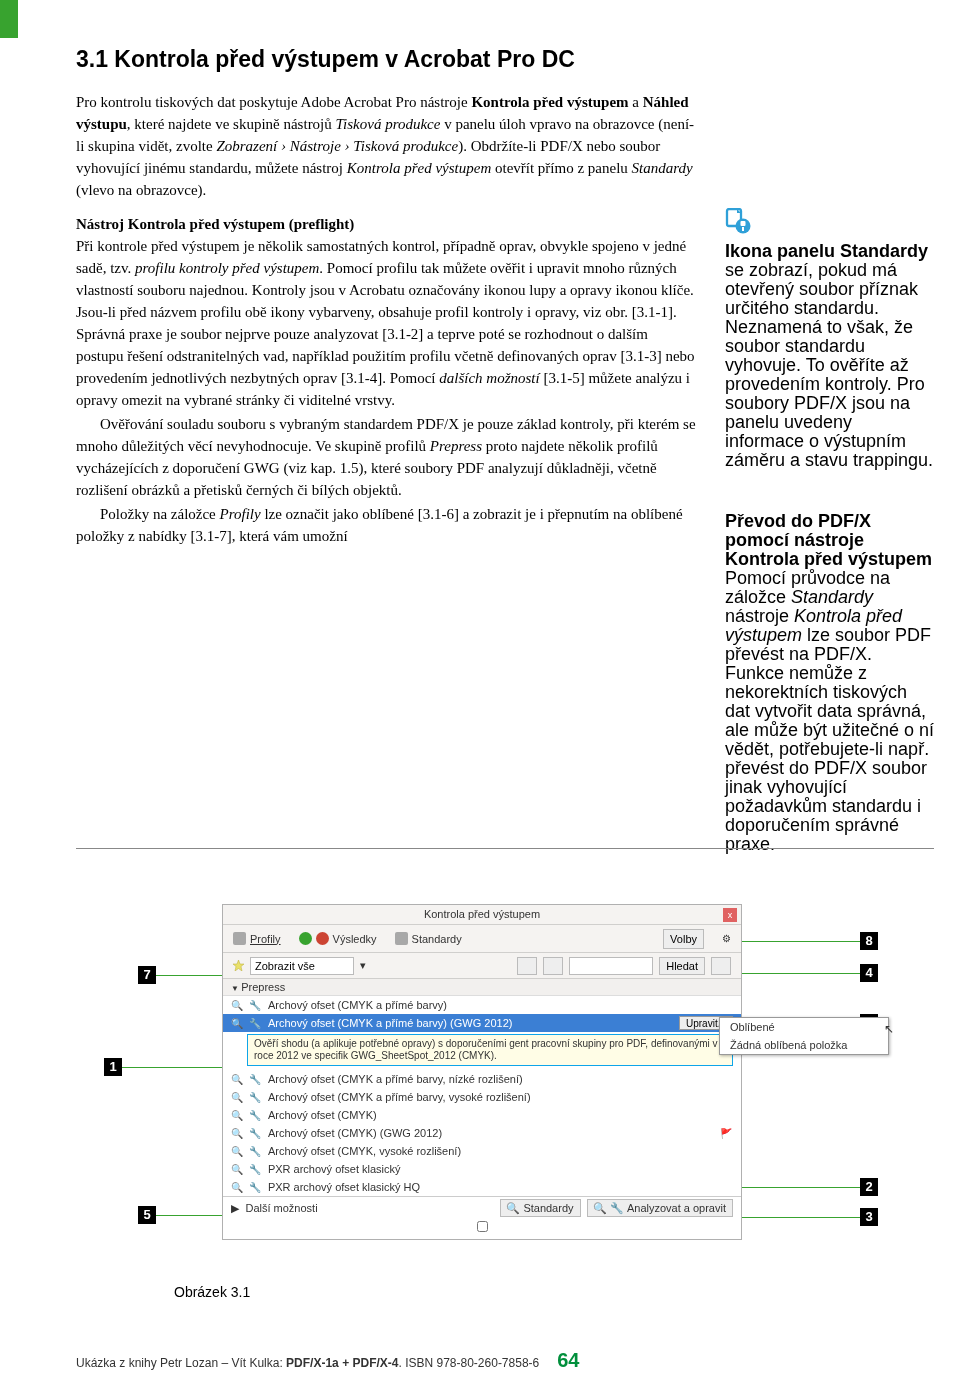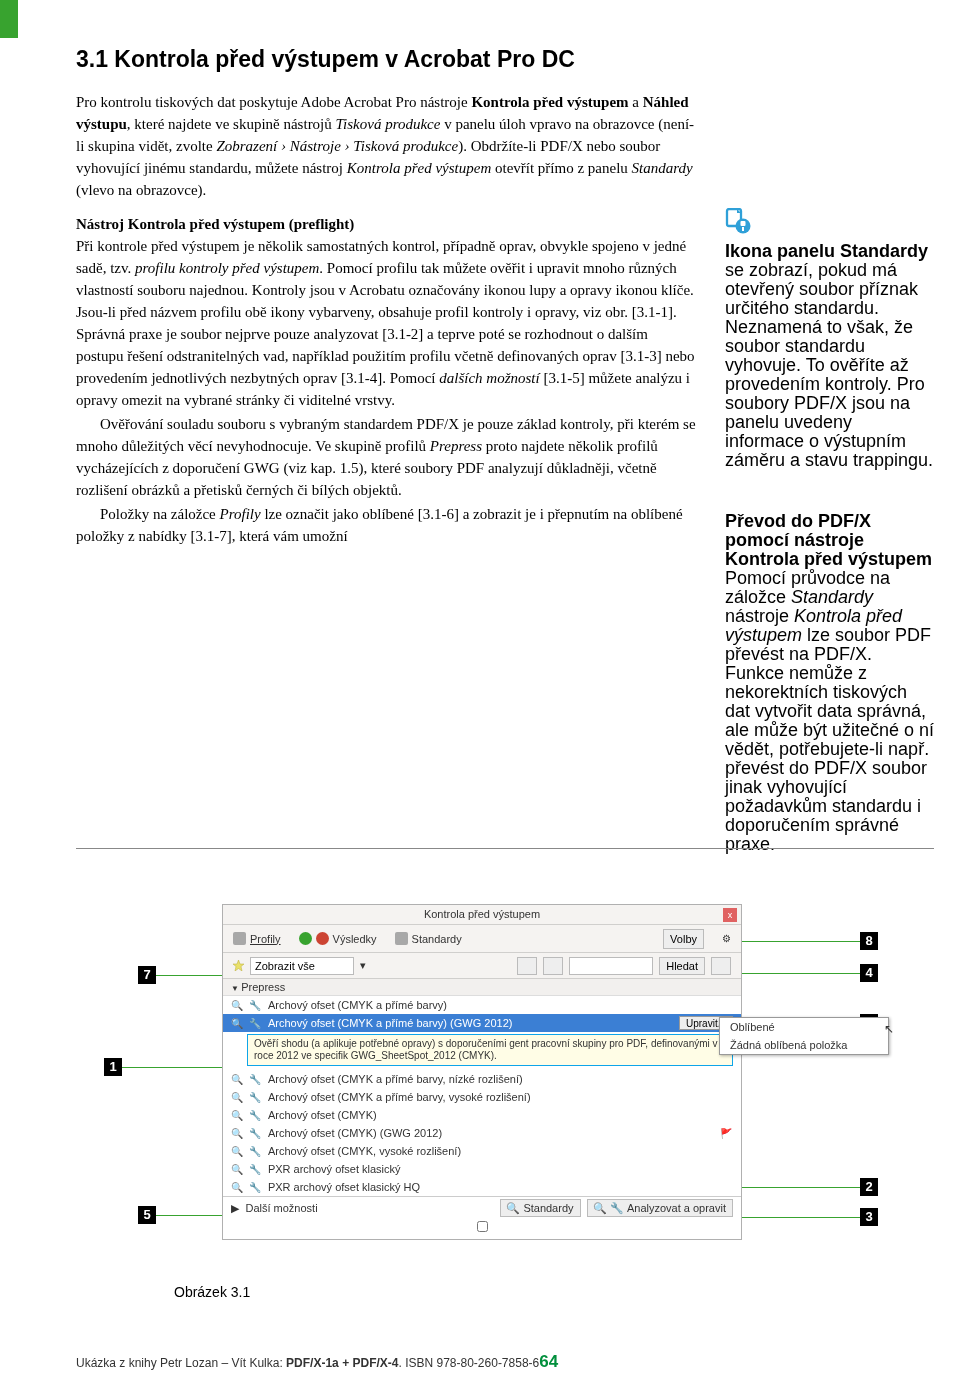--- a/index.html
+++ b/index.html
@@ -129,21 +129,21 @@
   .fig-caption {
     position:absolute;
     top:392px; left:100px;
     font:14px Arial;
   }
   .footer {
     position:absolute; left:76px; bottom:12px;
     font:12px Arial; color:#333;
   }
   .footer b{ font-weight:700; }
-  .footer .pg { font-weight:700; color:#018f3c; margin-left:0; font-size:17px;}
+  .footer .pg { font-weight:700; color:#018f3c; margin-left:18px; font-size:20px;}
 </style>
 </head>
 <body>
 
 <div class="corner"></div>
 
 <div class="main-col">
   <h1>3.1  Kontrola před výstupem v Acrobat Pro DC</h1>
 
   <div class="body-text">

